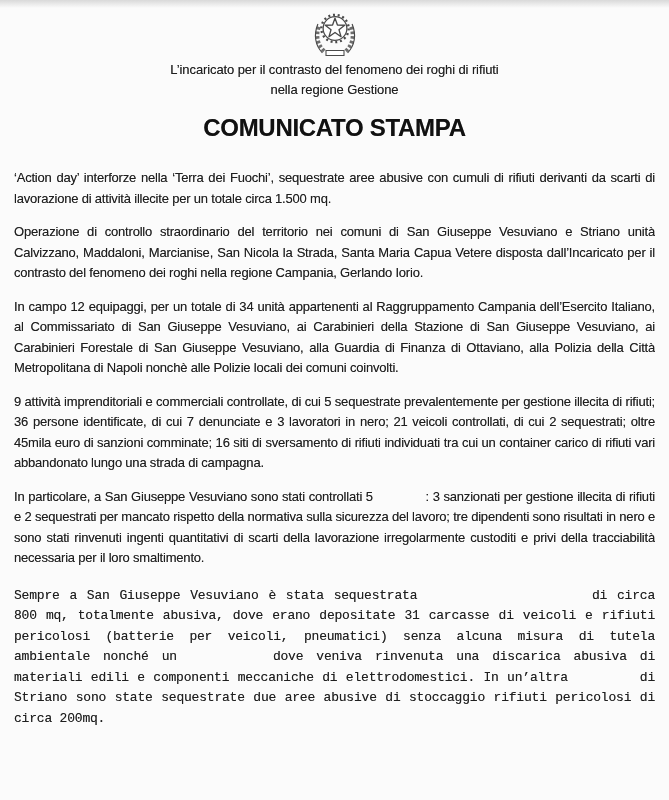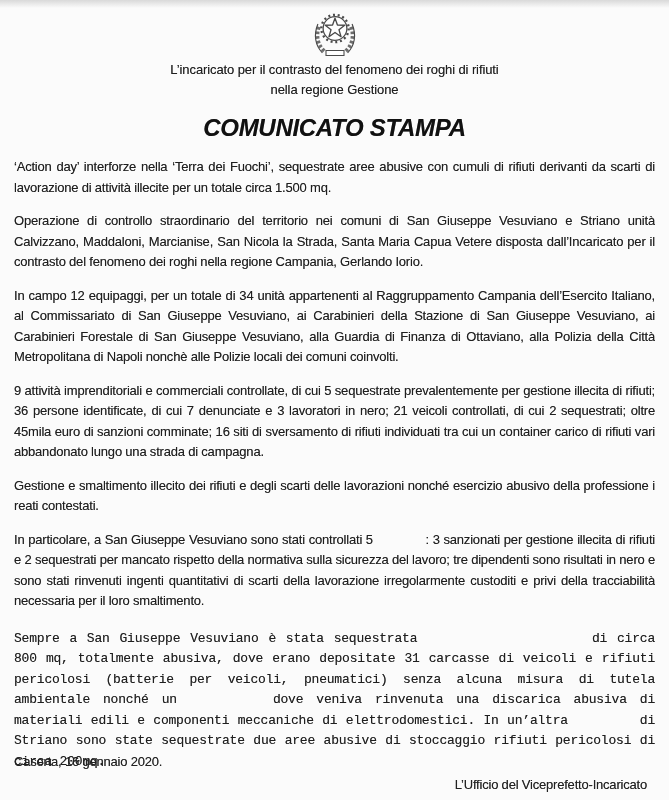--- a/index.html
+++ b/index.html
@@ -40,35 +40,34 @@
     text-align: center;
     font-size: 13px;
     line-height: 19.5px;
     letter-spacing: -0.1px;
     color: #1f1f1f;
   }
   .title {
     text-align: center;
     font-size: 24px;
     font-weight: bold;
-    font-style: italic;
     letter-spacing: -0.3px;
     line-height: 30px;
     margin: 14px 0 13px 0;
     color: #111;
   }
   .body-text {
     overflow: hidden;
   }
   .para {
     font-size: 13px;
     line-height: 20.5px;
     letter-spacing: -0.2px;
     text-align: justify;
-    margin: 1px 0 13px 0;
+    margin: 12px 0 13px 0;
     color: #1f1f1f;
   }
   .para.gap-above {
     margin-top: 17px;
     font-family: Liberation Mono, monospace;
   }
   .gap {
     display: inline-block;
     height: 2px;
   }
@@ -126,25 +125,20 @@
     <div class="org-line">nella regione Gestione</div>
   </div>
 
   <div class="title">COMUNICATO STAMPA</div>
 
   <div class="body-text">
     <p class="para">‘Action day’ interforze nella ‘Terra dei Fuochi’, sequestrate aree abusive con cumuli di rifiuti derivanti da scarti di lavorazione di attività illecite per un totale circa 1.500 mq.</p>
     <p class="para">Operazione di controllo straordinario del territorio nei comuni di San Giuseppe Vesuviano e Striano unità Calvizzano, Maddaloni, Marcianise, San Nicola la Strada, Santa Maria Capua Vetere disposta dall’Incaricato per il contrasto del fenomeno dei roghi nella regione Campania, Gerlando Iorio.</p>
     <p class="para">In campo 12 equipaggi, per un totale di 34 unità appartenenti al Raggruppamento Campania dell’Esercito Italiano, al Commissariato di San Giuseppe Vesuviano, ai Carabinieri della Stazione di San Giuseppe Vesuviano, ai Carabinieri Forestale di San Giuseppe Vesuviano, alla Guardia di Finanza di Ottaviano, alla Polizia della Città Metropolitana di Napoli nonchè alle Polizie locali dei comuni coinvolti.</p>
     <p class="para">9 attività imprenditoriali e commerciali controllate, di cui 5 sequestrate prevalentemente per gestione illecita di rifiuti; 36 persone identificate, di cui 7 denunciate e 3 lavoratori in nero; 21 veicoli controllati, di cui 2 sequestrati; oltre 45mila euro di sanzioni comminate; 16 siti di sversamento di rifiuti individuati tra cui un container carico di rifiuti vari abbandonato lungo una strada di campagna.</p>
-    <p class="para">Gestione e smaltimento illecito dei rifiuti e degli scarti delle lavorazioni nonché esercizio abusivo della professione i reati contestati.</p>
 
     <p class="para"><span>In particolare, a San Giuseppe Vesuviano sono stati controllati 5</span> <span class="gap w45"></span> <span>: 3 sanzionati per gestione illecita di rifiuti e 2 sequestrati per mancato rispetto della normativa sulla sicurezza del lavoro; tre dipendenti sono risultati in nero e sono stati rinvenuti ingenti quantitativi di scarti della lavorazione irregolarmente custoditi e privi della tracciabilità necessaria per il loro smaltimento.</span></p>
 
     <p class="para gap-above"><span>Sempre a San Giuseppe Vesuviano è stata sequestrata</span> <span class="gap w155"></span> <span>di circa 800 mq, totalmente abusiva, dove erano depositate 31 carcasse di veicoli e rifiuti pericolosi (batterie per veicoli, pneumatici) senza alcuna misura di tutela ambientale nonché un</span> <span class="gap w70"></span> <span>dove veniva rinvenuta una discarica abusiva di materiali edili e componenti meccaniche di elettrodomestici. In un’altra</span> <span class="gap w55"></span> <span>di Striano sono state sequestrate due aree abusive di stoccaggio rifiuti pericolosi di circa 200mq.</span></p>
   </div>
 
-  <div class="footer">
-    <div class="dateline">Caserta, 16 gennaio 2020.</div>
-    <div class="signature">L’Ufficio del Viceprefetto-Incaricato</div>
-  </div>
 
 </div>
 
 </body></html>

